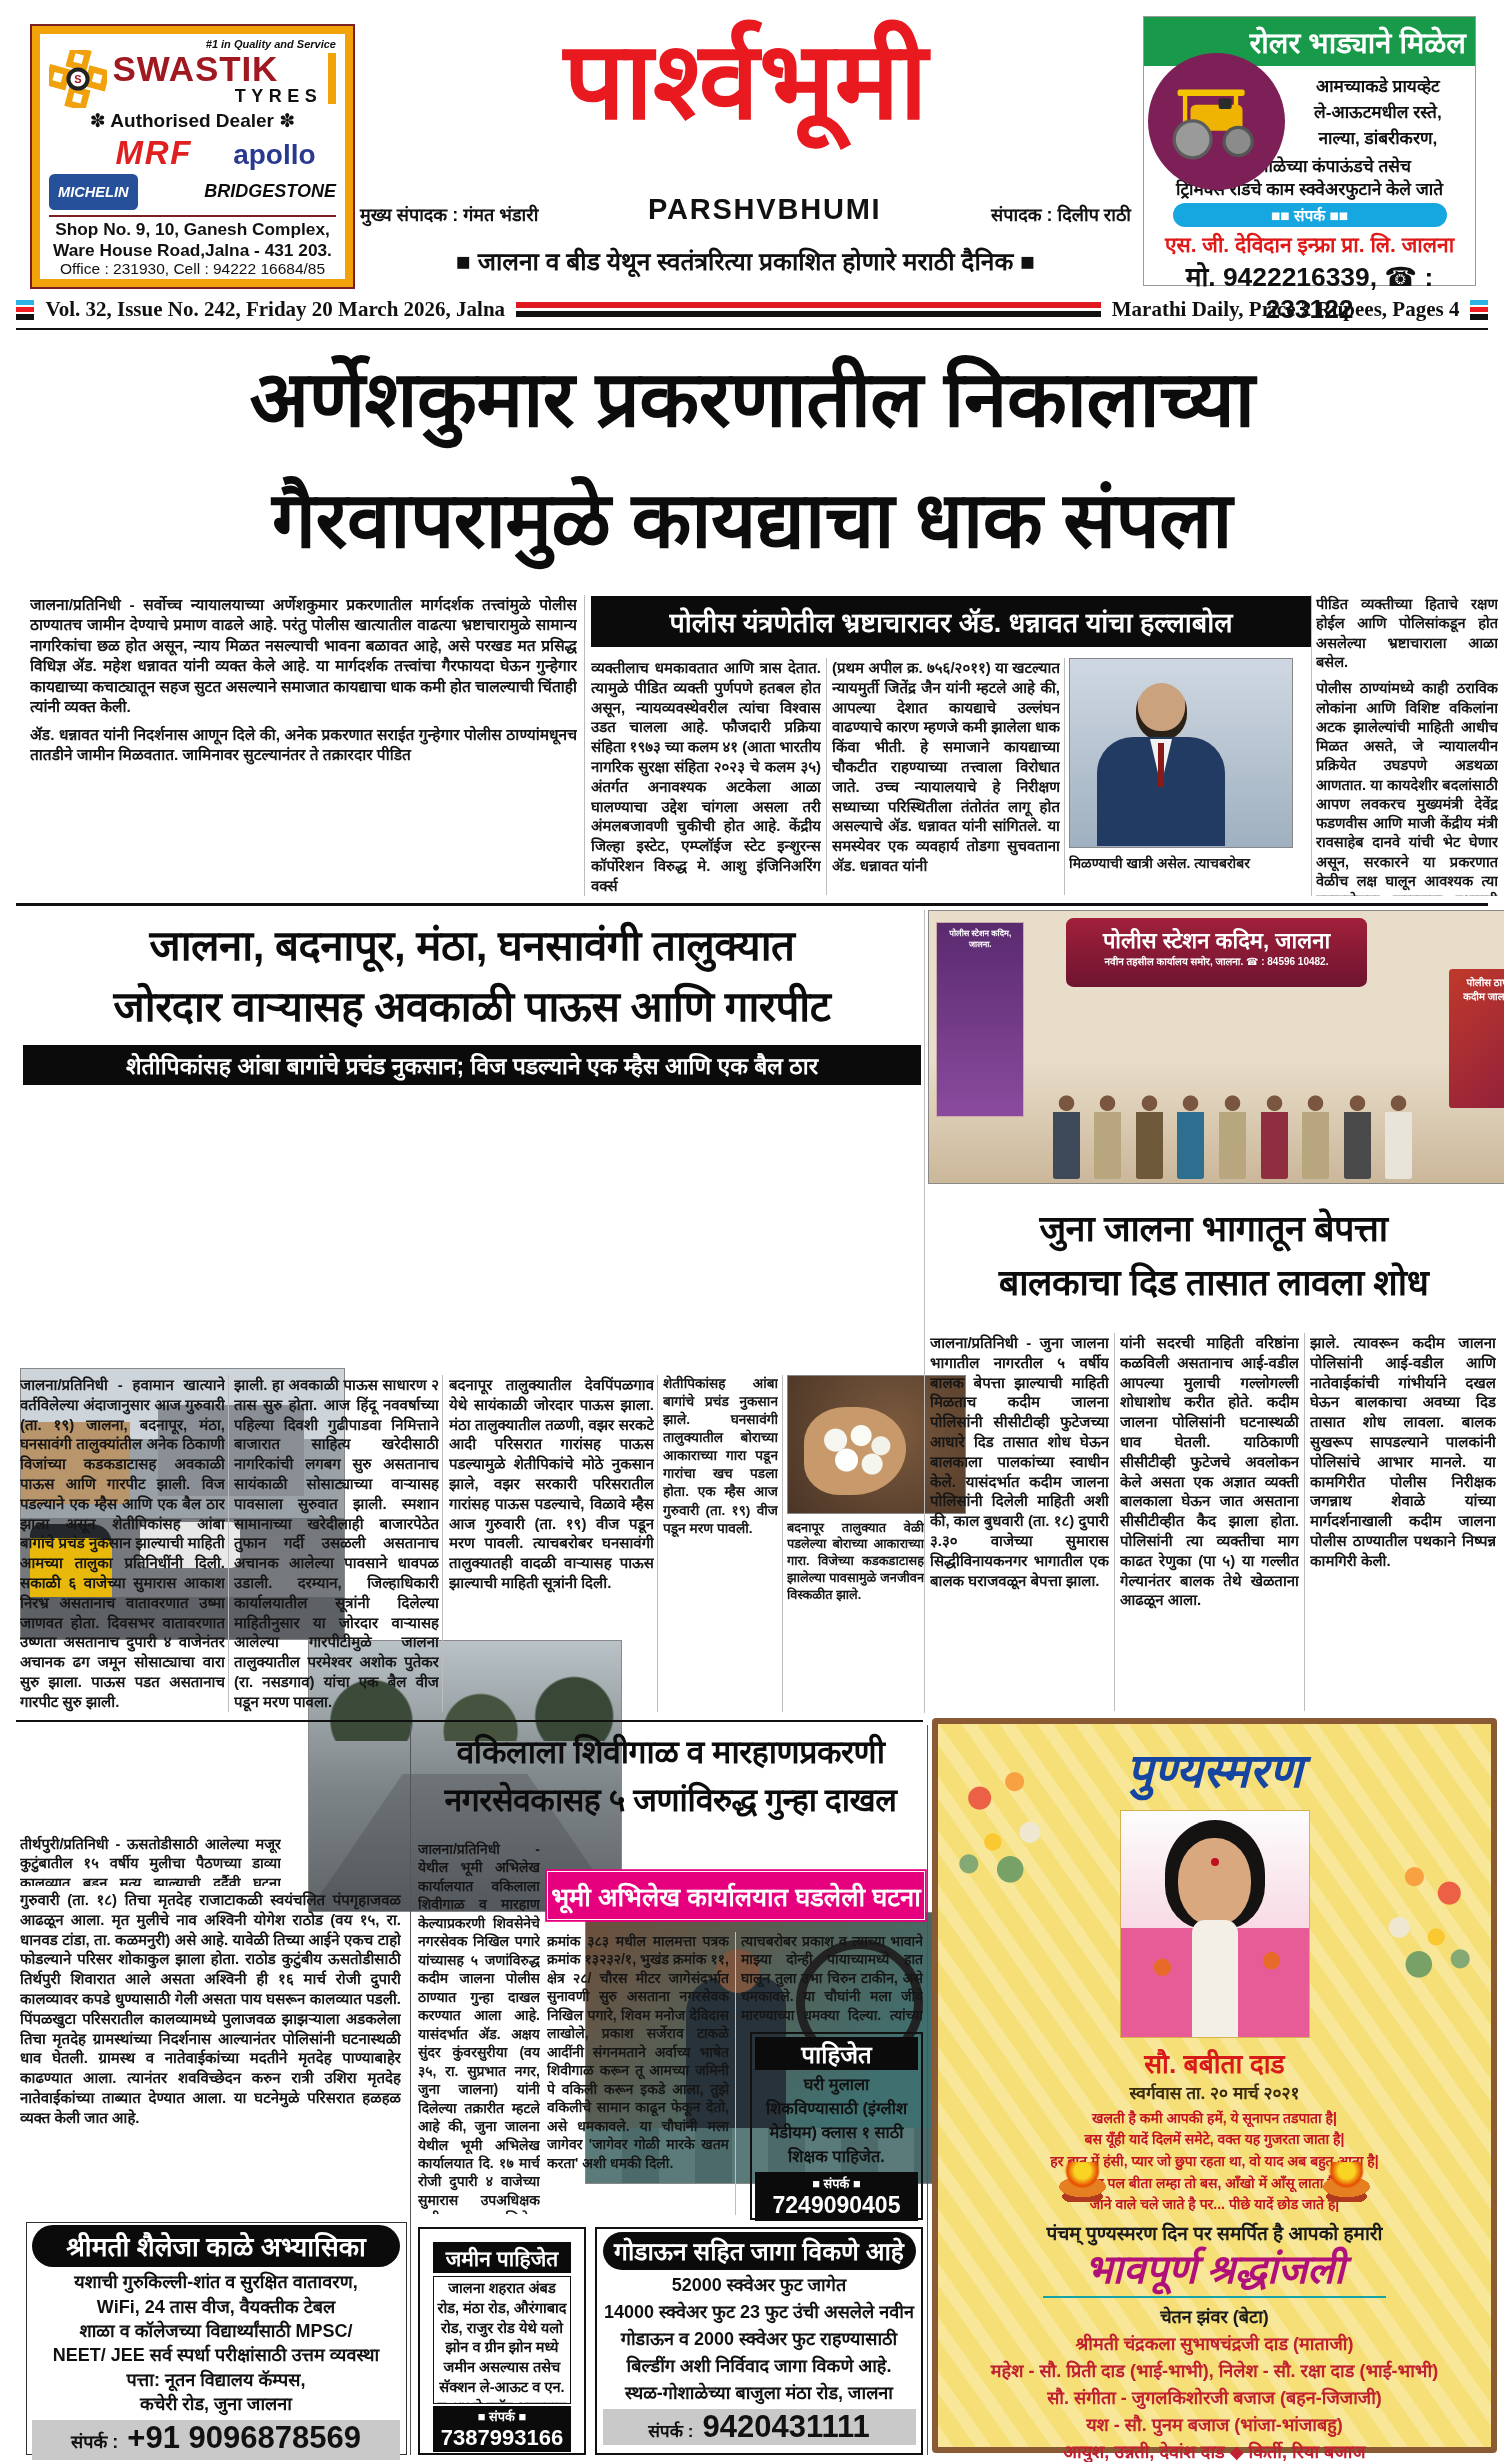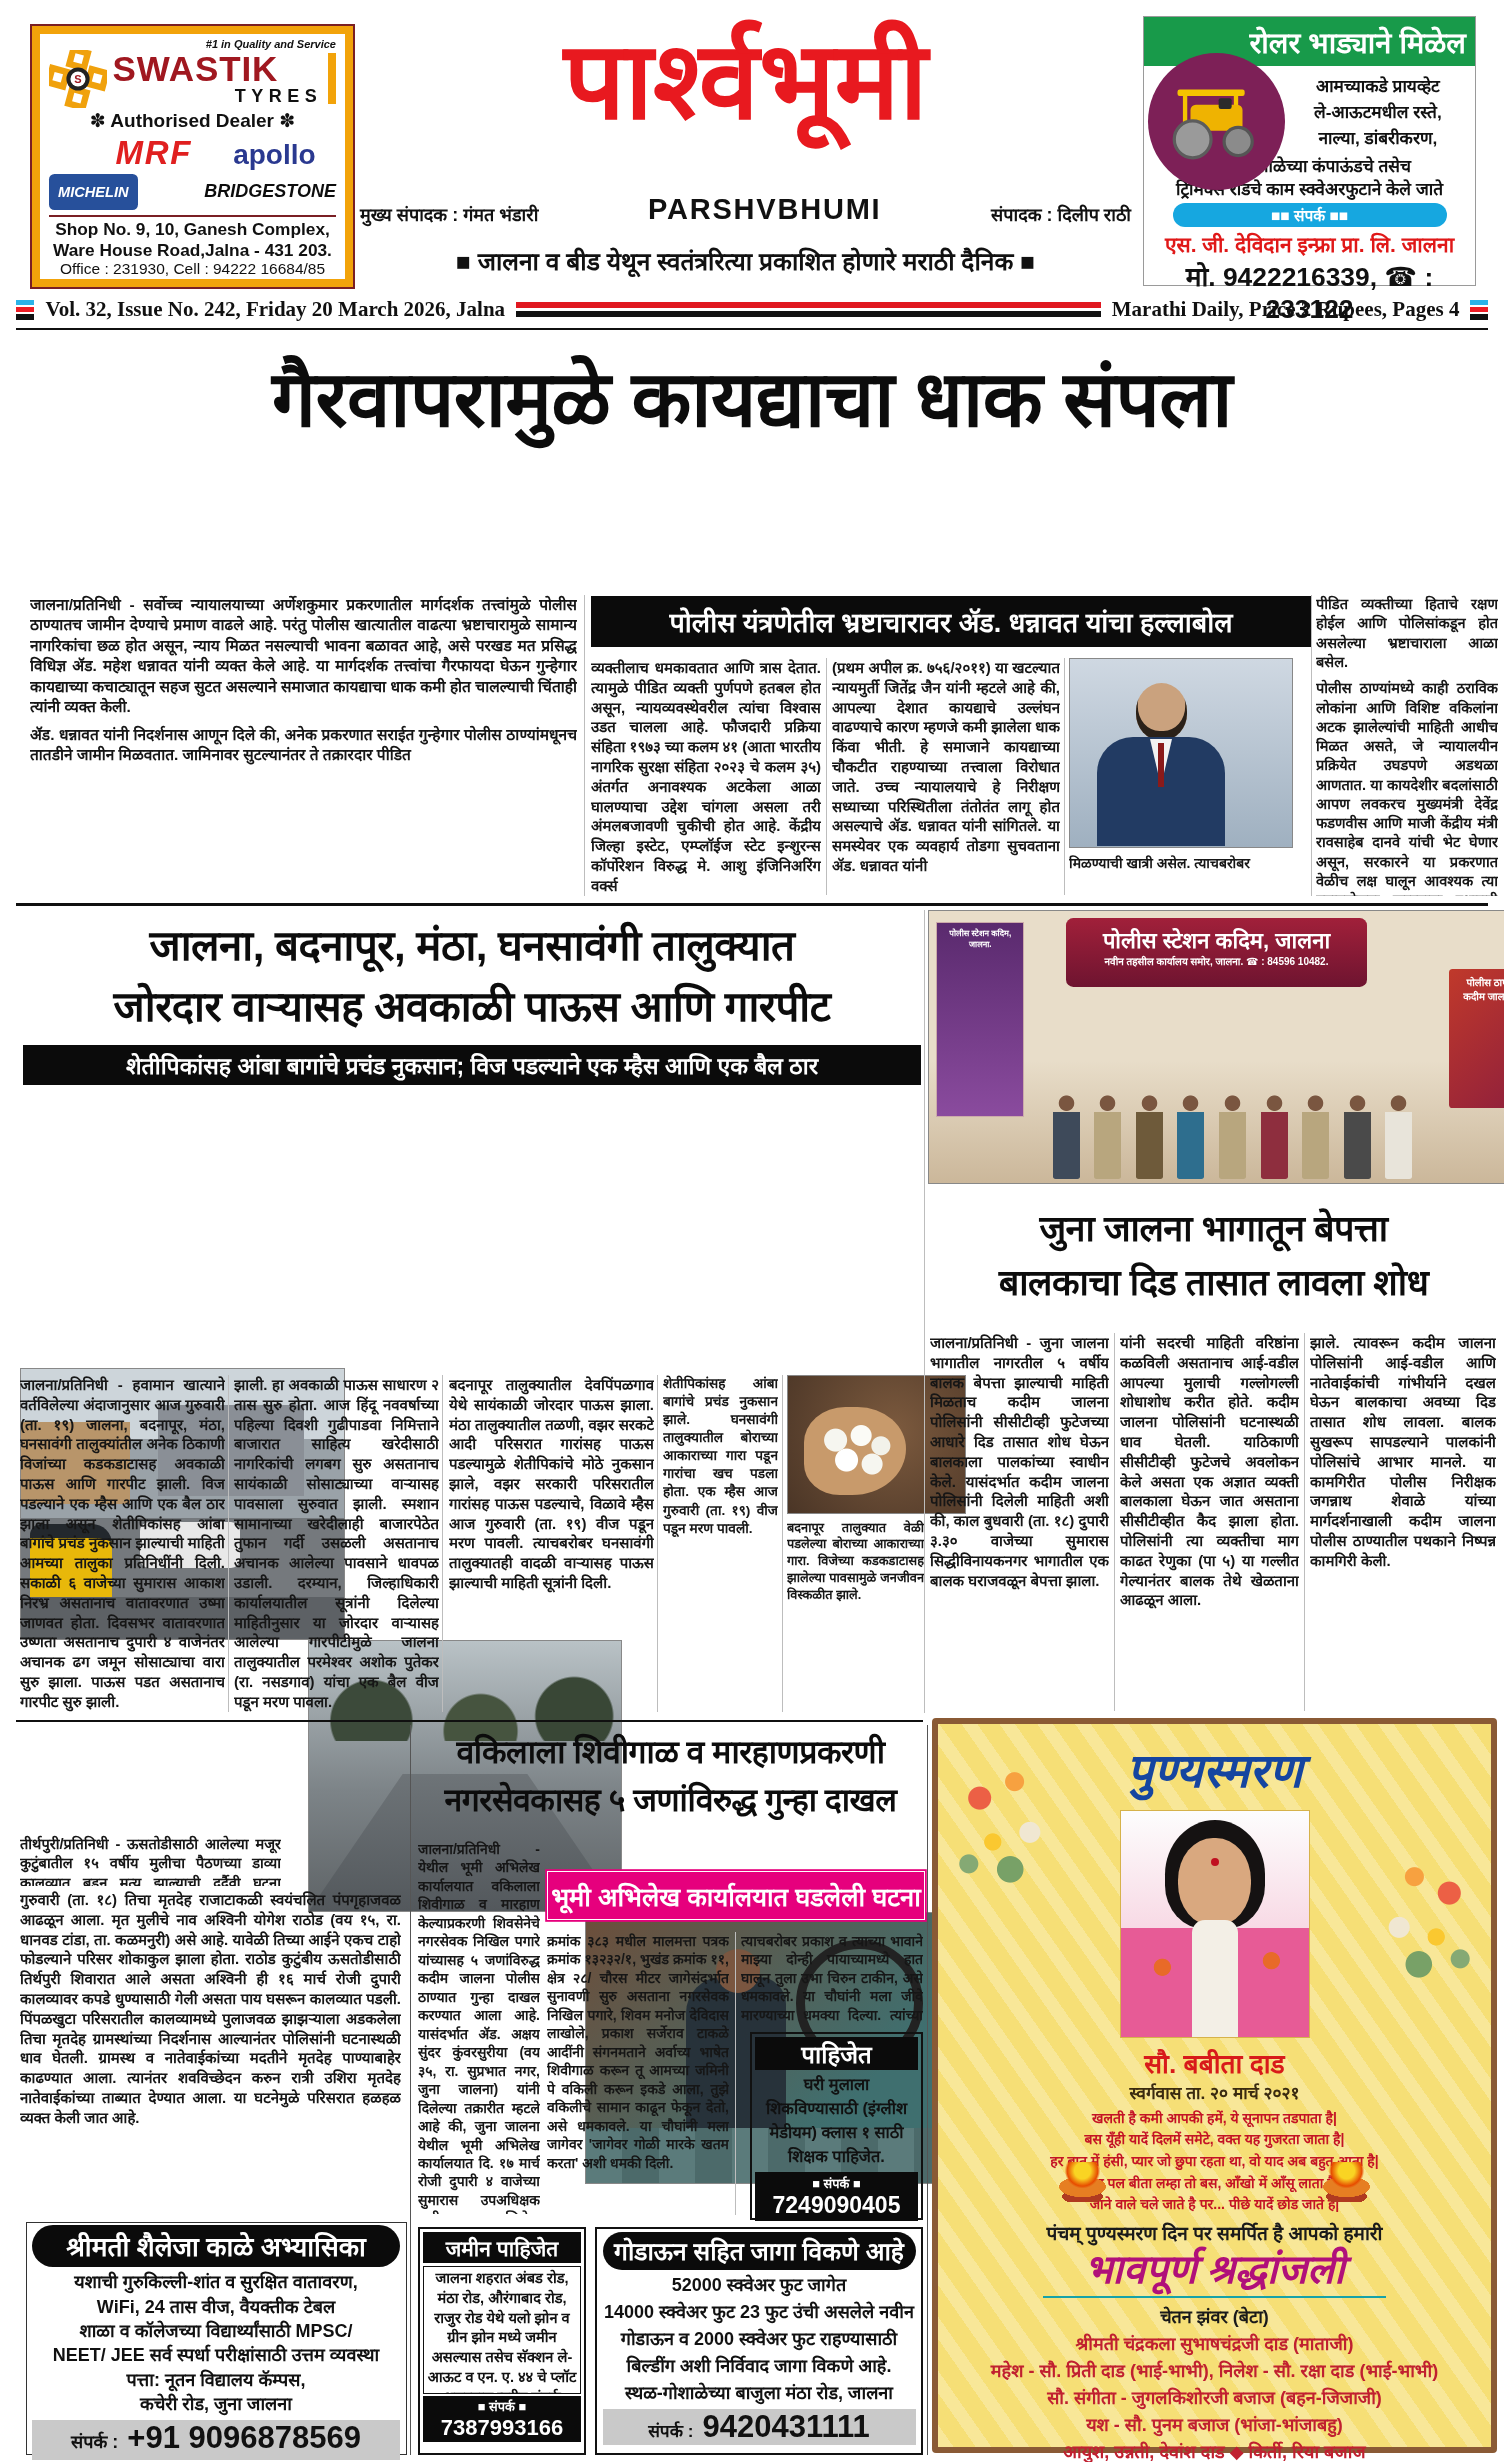--- a/index.html
+++ b/index.html
@@ -141,20 +141,21 @@
     <span class="dateline">Marathi Daily, Price 2 Rupees, Pages 4</span>
     <div class="tribars">
       <div style="background:#2bb3e8;"></div>
       <div style="background:#ed1c24;"></div>
       <div style="background:#111;"></div>
     </div>
   </div>
   <div class="hr-heavy" style="left:16.4px;top:328px;width:1472px;height:1.8px;"></div>
 
   <div class="abs ctr headline" style="left:27px;top:339px;width:1450px;font-size:78px;line-height:1.55;">
+    <div>अर्णेशकुमार प्रकरणातील निकालाच्या</div>
     <div>गैरवापरामुळे कायद्याचा धाक संपला</div>
   </div>
 
   <div class="abs bcol" style="left:30px;top:595px;width:547px;height:301px;font-size:15.5px;">
     <p>जालना/प्रतिनिधी - सर्वोच्च न्यायालयाच्या अर्णेशकुमार प्रकरणातील मार्गदर्शक तत्त्वांमुळे पोलीस ठाण्यातच जामीन देण्याचे प्रमाण वाढले आहे. परंतु पोलीस खात्यातील वाढत्या भ्रष्टाचारामुळे सामान्य नागरिकांचा छळ होत असून, न्याय मिळत नसल्याची भावना बळावत आहे, असे परखड मत प्रसिद्ध विधिज्ञ ॲड. महेश धन्नावत यांनी व्यक्त केले आहे. या मार्गदर्शक तत्त्वांचा गैरफायदा घेऊन गुन्हेगार कायद्याच्या कचाट्यातून सहज सुटत असल्याने समाजात कायद्याचा धाक कमी होत चालल्याची चिंताही त्यांनी व्यक्त केली.</p>
     <p>ॲड. धन्नावत यांनी निदर्शनास आणून दिले की, अनेक प्रकरणात सराईत गुन्हेगार पोलीस ठाण्यांमधूनच तातडीने जामीन मिळवतात. जामिनावर सुटल्यानंतर ते तक्रारदार पीडित</p>
   </div>
   <div class="abs bar-head" style="left:591px;top:596px;width:720px;height:51px;font-size:27px;">पोलीस यंत्रणेतील भ्रष्टाचारावर ॲड. धन्नावत यांचा हल्लाबोल</div>
   <div class="abs bcol" style="left:591px;top:658px;width:230px;height:237px;">व्यक्तीलाच धमकावतात आणि त्रास देतात. त्यामुळे पीडित व्यक्ती पुर्णपणे हतबल होत असून, न्यायव्यवस्थेवरील त्यांचा विश्वास उडत चालला आहे. फौजदारी प्रक्रिया संहिता १९७३ च्या कलम ४१ (आता भारतीय नागरिक सुरक्षा संहिता २०२३ चे कलम ३५) अंतर्गत अनावश्यक अटकेला आळा घालण्याचा उद्देश चांगला असला तरी अंमलबजावणी चुकीची होत आहे. केंद्रीय जिल्हा इस्टेट, एम्प्लॉईज स्टेट इन्शुरन्स कॉर्पोरेशन विरुद्ध मे. आशु इंजिनिअरिंग वर्क्स</div>
   <div class="abs bcol" style="left:832px;top:658px;width:228px;height:237px;">(प्रथम अपील क्र. ७५६/२०११) या खटल्यात न्यायमुर्ती जितेंद्र जैन यांनी म्हटले आहे की, आपल्या देशात कायद्याचे उल्लंघन वाढण्याचे कारण म्हणजे कमी झालेला धाक किंवा भीती. हे समाजाने कायद्याच्या चौकटीत राहण्याच्या तत्त्वाला विरोधात जाते. उच्च न्यायालयाचे हे निरीक्षण सध्याच्या परिस्थितीला तंतोतंत लागू होत असल्याचे ॲड. धन्नावत यांनी सांगितले. या समस्येवर एक व्यवहार्य तोडगा सुचवताना ॲड. धन्नावत यांनी</div>
@@ -287,21 +288,21 @@
 
   <div class="abs" style="left:750px;top:2032px;width:173px;height:188px;box-sizing:border-box;border:2.7px solid #111;padding:2.7px;">
     <div class="blk-band" style="height:33px;display:flex;align-items:center;justify-content:center;font-size:24px;font-weight:800;">पाहिजेत</div>
     <div class="ctr" style="font-size:16.4px;font-weight:700;line-height:1.45;padding:3.6px 1.8px;">घरी मुलाला शिकविण्यासाठी (इंग्लीश मेडीयम) क्लास १ साठी शिक्षक पाहिजेत.</div>
     <div class="blk-band" style="padding:1.8px 0;">
       <div style="font-size:12.8px;font-weight:700;">■ संपर्क ■</div>
       <div style="font-size:23px;font-weight:900;">7249090405</div>
     </div>
   </div>
 
-  <div class="abs" style="left:418px;top:2227px;width:168px;height:228px;box-sizing:border-box;border:2.7px solid #111;padding:3px;">
+  <div class="abs" style="left:418px;top:2227px;width:168px;height:228px;box-sizing:border-box;border:2.7px solid #111;padding:13px;">
     <div class="blk-band" style="height:31px;display:flex;align-items:center;justify-content:center;font-size:21px;font-weight:800;">जमीन पाहिजेत</div>
     <div class="ctr" style="border:1.8px solid #111;margin-top:2.7px;font-size:14.6px;font-weight:700;line-height:1.35;padding:2.7px 1.8px;height:128px;box-sizing:border-box;overflow:hidden;">जालना शहरात अंबड रोड, मंठा रोड, औरंगाबाद रोड, राजुर रोड येथे यलो झोन व ग्रीन झोन मध्ये जमीन असल्यास तसेच सॅक्शन ले-आऊट व एन. ए. ४४ चे प्लॉट असल्यास त्वरीत संपर्क साधावा.</div>
     <div class="blk-band" style="margin-top:2.7px;padding:0.9px 0;">
       <div style="font-size:12.8px;font-weight:700;">■ संपर्क ■</div>
       <div style="font-size:22px;font-weight:900;">7387993166</div>
     </div>
   </div>
 
   <div class="abs" style="left:595px;top:2227px;width:328px;height:228px;box-sizing:border-box;border:2.7px solid #111;padding:2.7px 5.5px;">
     <div class="pill-head" style="height:38px;font-size:24.6px;">गोडाऊन सहित जागा विकणे आहे</div>

